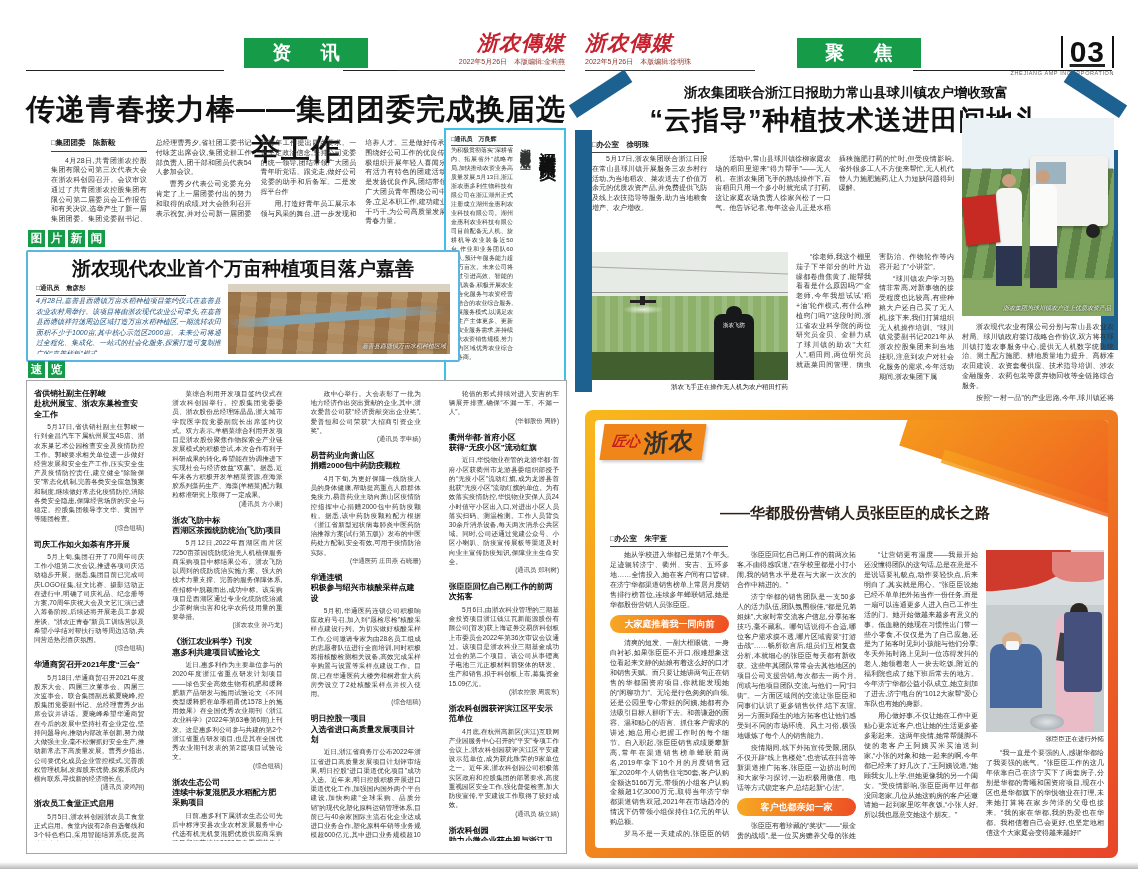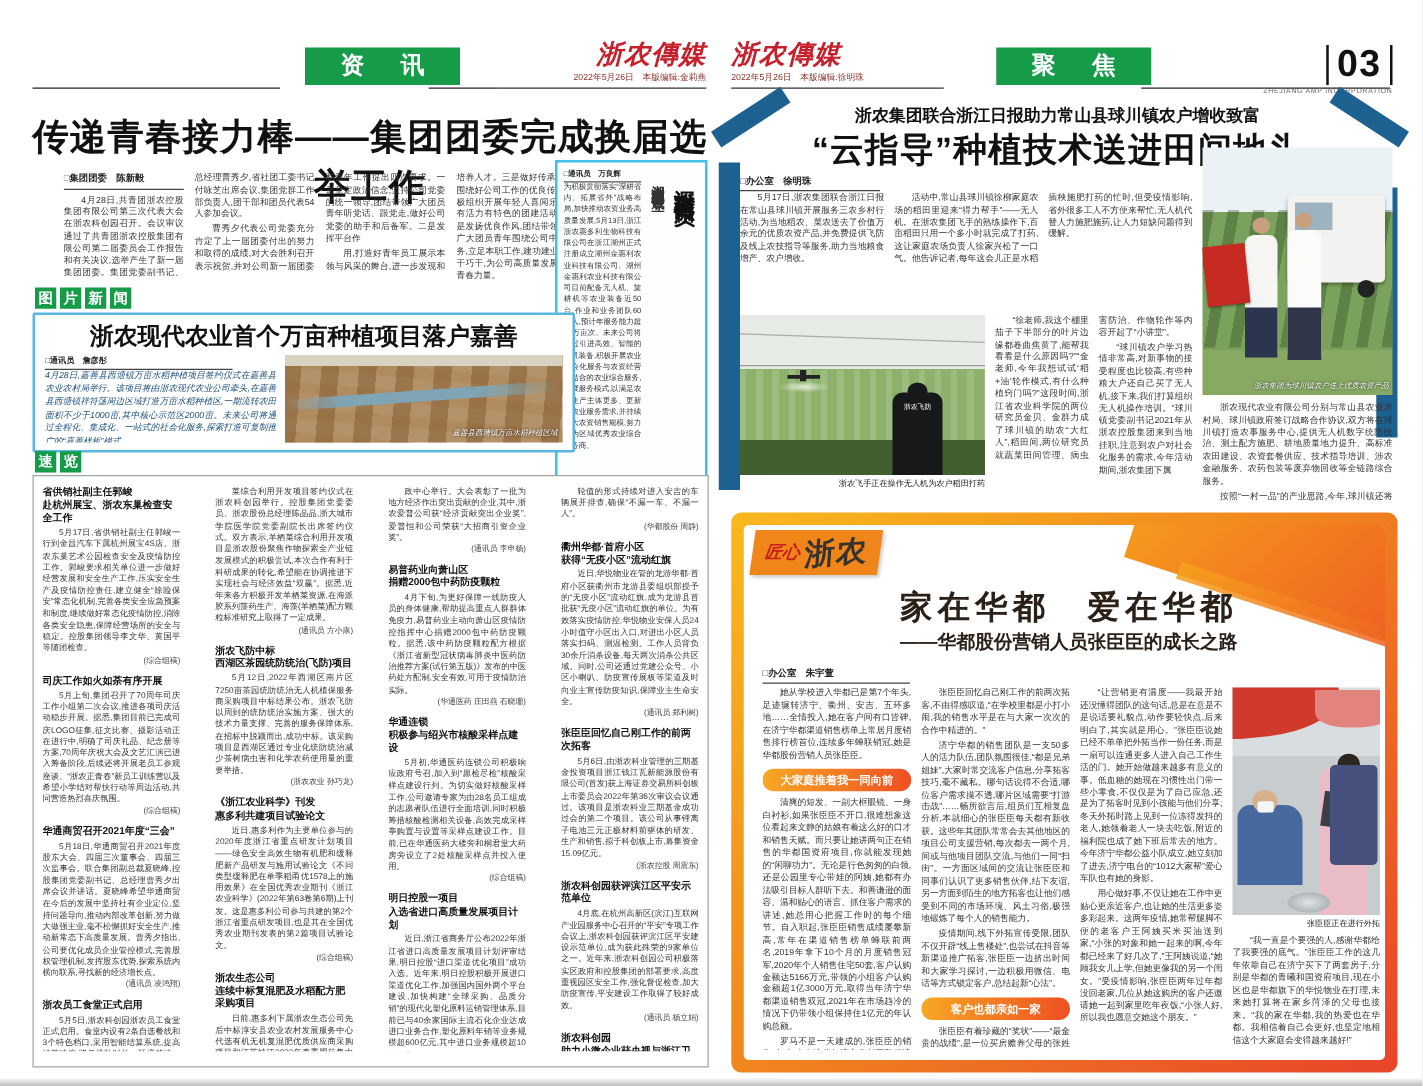--- a/index.html
+++ b/index.html
@@ -252,21 +252,21 @@
     </div>
   </div>
 
   <div class="abs" style="left:585px;top:32px;width:170px;">
     <div class="brand">浙农傳媒</div>
     <div class="dateline">2022年5月26日　本版编辑:徐明珠</div>
   </div>
   <div class="abs secbox" style="left:797px;top:38px;width:112px;">聚 焦</div>
   <div class="abs hrule" style="left:913px;top:70px;width:199px;"></div>
   <div class="abs" style="right:24px;top:36px;text-align:right;">
-    <div class="pnwrap" style="justify-content:flex-end;">
+    <div class="pnwrap" style="justify-content:flex-end;text-decoration:underline;">
         <div class="pnbar"></div>
       <div class="pn">03</div>
       <div class="pnbar"></div>
       </div>
     <div class="org">ZHEJIANG AMP INCORPORATION</div>
   </div>
 
   <div class="abs deco" style="left:577px;top:103px;width:66px;height:15px;transform:rotate(-33deg);transform-origin:left bottom;"></div>
   <div class="abs deco" style="left:575px;top:130px;width:17px;height:262px;"></div>
   <div class="abs deco" style="left:1053px;top:103px;width:66px;height:15px;transform:rotate(33deg);transform-origin:right bottom;"></div>
@@ -326,21 +326,20 @@
 
   <div class="abs feat" style="left:585px;top:410px;width:533px;height:448px;">
     <div class="featin">
       <div class="wedge" style="right:-40px;top:-30px;width:240px;height:95px;transform:rotate(18deg);"></div>
       <div class="wedge" style="right:-30px;top:60px;width:200px;height:14px;transform:rotate(18deg);opacity:.85;"></div>
     </div>
     <div class="abs fbadge" style="left:17px;top:14px;">
       <span class="b1">匠心</span>
       <span class="b2">浙农</span>
     </div>
-    <div class="abs ftitle" style="left:90px;top:58px;width:360px;">家在华都　爱在华都</div>
     <div class="abs fsub" style="left:90px;top:94px;width:360px;">——华都股份营销人员张臣臣的成长之路</div>
     <div class="abs byline" style="left:25px;top:124px;width:118px;">□办公室　朱宇萱</div>
 
     <div class="abs fcol" style="left:25px;top:140px;width:119px;height:290px;">
       <div class="para" style="text-indent:2em;">她从学校进入华都已是第7个年头,足迹辗转济宁、衢州、安吉、五环多地……全情投入,她在客户间有口皆碑,在济宁华都渠道销售榜单上常居月度销售排行榜首位,连续多年蝉联销冠,她是华都股份营销人员张臣臣。</div>
       <div class="pill">大家庭推着我一同向前</div>
       <div>
 
       <div class="para">清爽的短发、一副大框眼镜、一身白衬衫,如果张臣臣不开口,很难想象这位看起来文静的姑娘有着这么好的口才和销售天赋。而只要让她讲两句正在销售的华都国资府项目,你就能发现她的“闲聊功力”。无论是行色匆匆的白领,还是公园里专心带娃的阿姨,她都有办法吸引目标人群听下去。和善谦逊的面容、温和贴心的语言、抓住客户需求的讲述,她总用心把握工作时的每个细节。自入职起,张臣臣销售成绩屡攀新高,常年在渠道销售榜单蝉联前两名,2019年拿下10个月的月度销售冠军,2020年个人销售住宅50套,客户认购金额达5166万元,带领的小组客户认购金额超1亿3000万元,取得当年济宁华都渠道销售双冠,2021年在市场趋冷的情况下仍带领小组保持住1亿元的年认购总额。</div>
           <div class="para">罗马不是一天建成的,张臣臣的销售“内功”来自这些年济宁华都团队积淀下一点一滴的积累。2015年,张臣臣刚毕业就进入济宁华都,负责外场拓客。这种渠道销售工作她并不陌生,在校时她就坚持勤工俭学,美术、文员等她都尝试过,“销售说难不难,但要做得好,真难。”</div>

